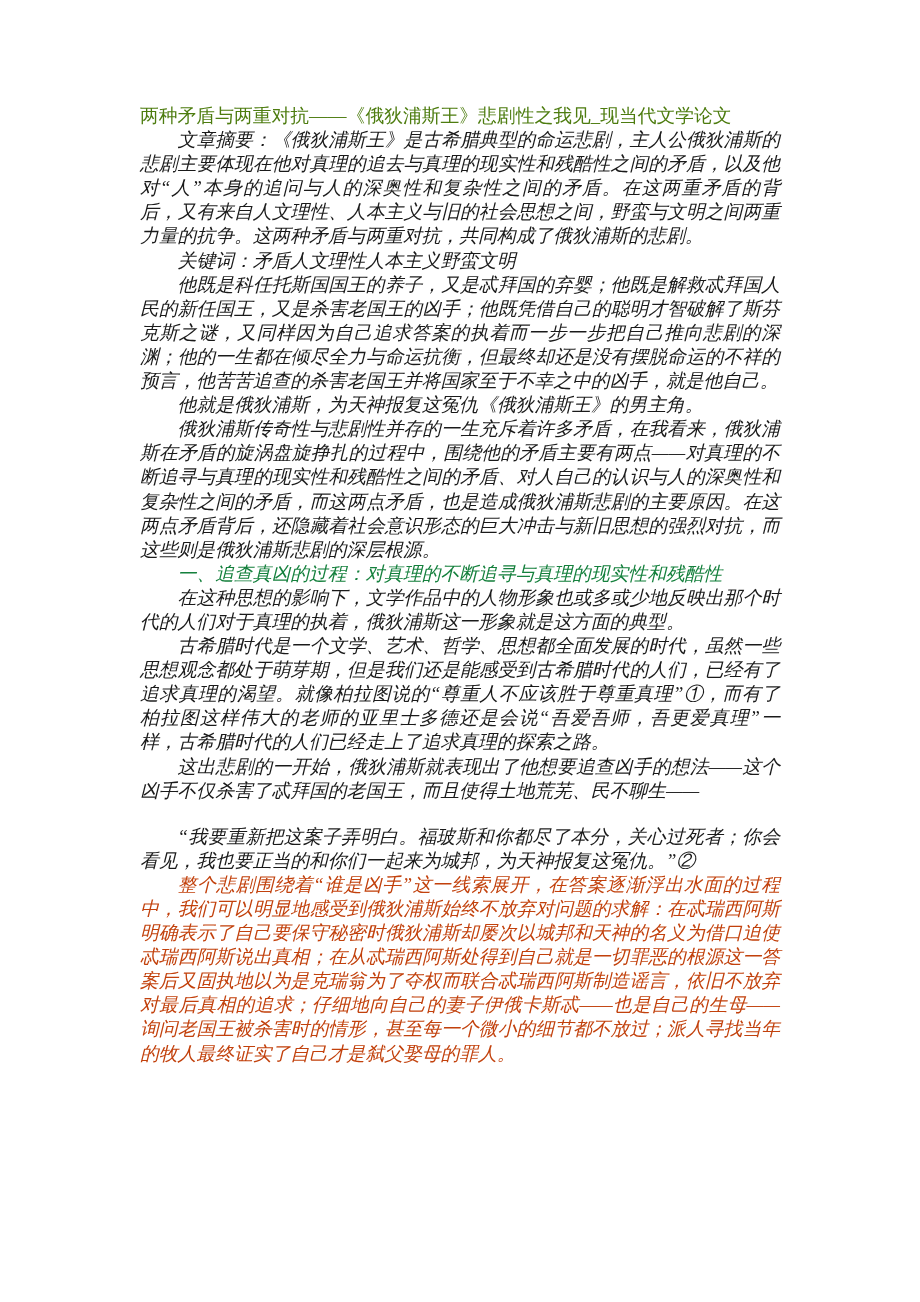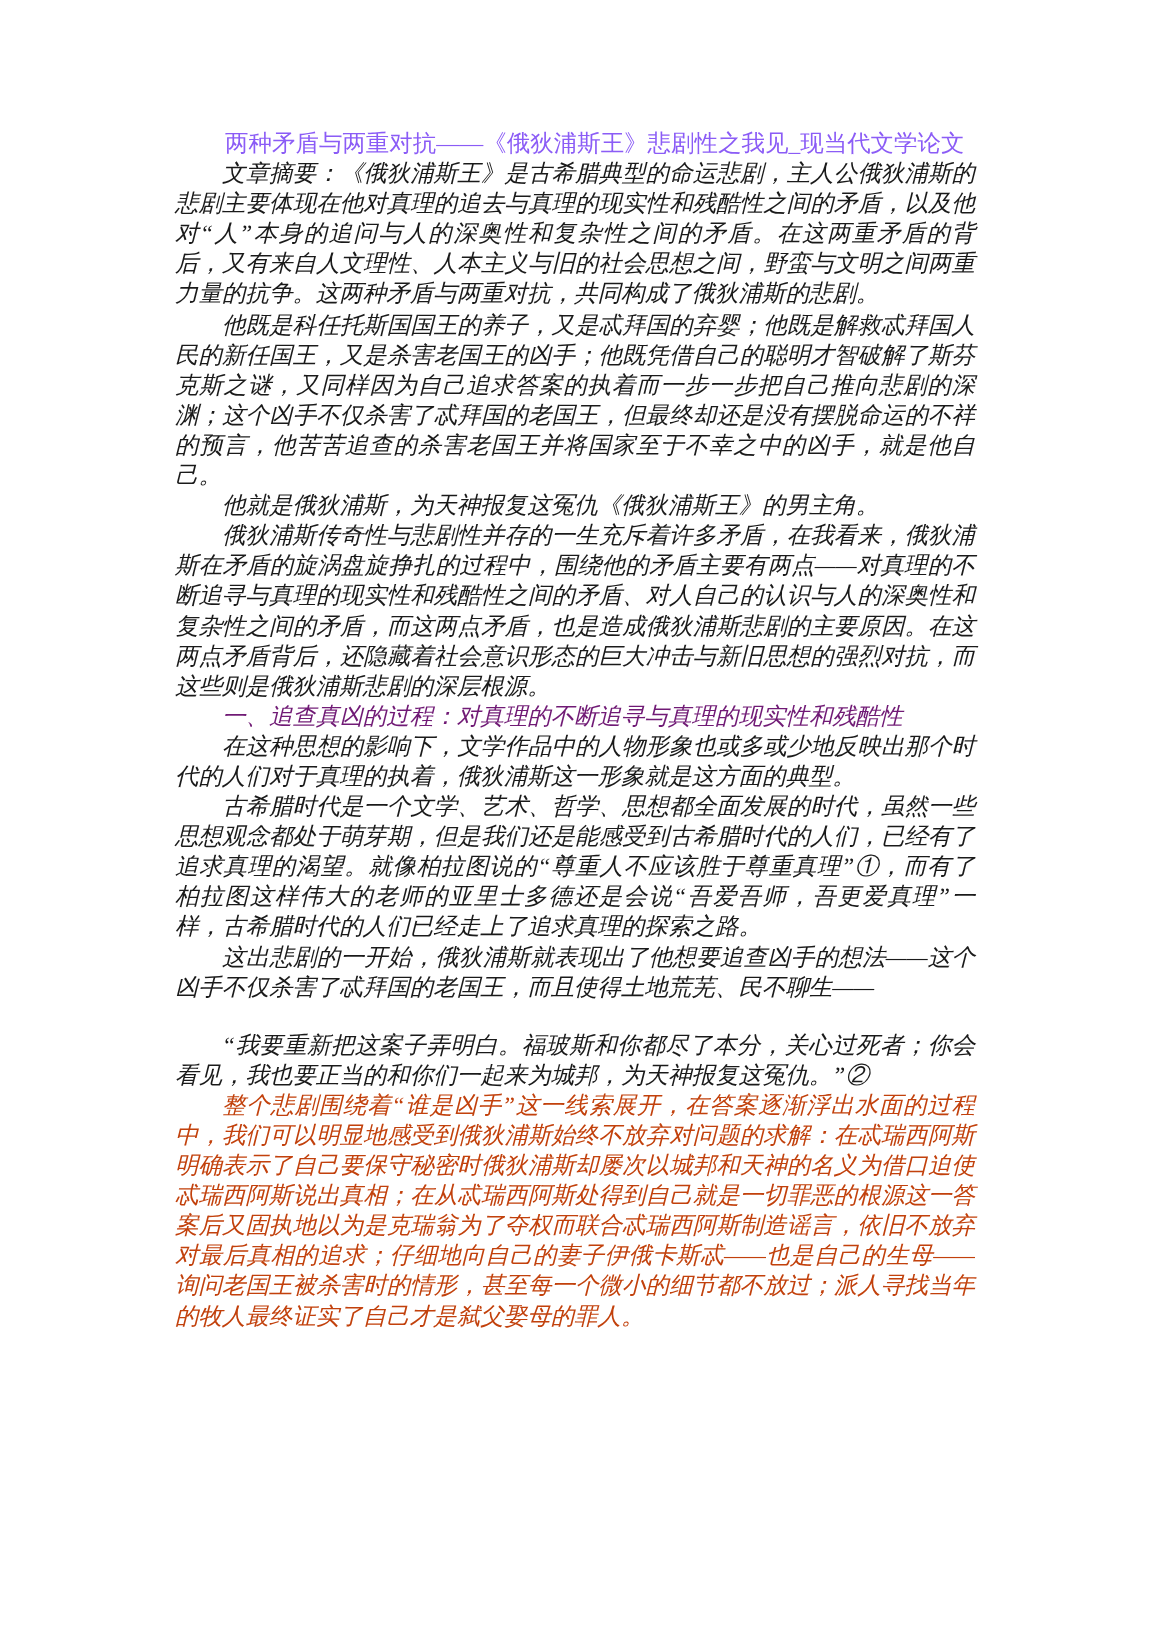--- a/index.html
+++ b/index.html
@@ -33,24 +33,25 @@
   }
   .doc-para {
     text-indent: 2em;
     font-style: italic;
   }
 </style>
 </head>
 <body style="background: rgb(255, 255, 255);">
 
 <div class="doc-page">
-  <div class="doc-title" style="color: #8b5cf6; margin-left: 40px;">两种矛盾与两重对抗——《俄狄浦斯王》悲剧性之我见_现当代文学论文</div>
+  <div class="doc-title" style="color: #4d7c0f;">两种矛盾与两重对抗——《俄狄浦斯王》悲剧性之我见_现当代文学论文</div>
   <p class="doc-para" style="color: rgb(26, 26, 26);">文章摘要：《俄狄浦斯王》是古希腊典型的命运悲剧，主人公俄狄浦斯的悲剧主要体现在他对真理的追去与真理的现实性和残酷性之间的矛盾，以及他对“人”本身的追问与人的深奥性和复杂性之间的矛盾。在这两重矛盾的背后，又有来自人文理性、人本主义与旧的社会思想之间，野蛮与文明之间两重力量的抗争。这两种矛盾与两重对抗，共同构成了俄狄浦斯的悲剧。</p>
-  <p class="doc-para" style="color: rgb(26, 26, 26);">他既是科任托斯国国王的养子，又是忒拜国的弃婴；他既是解救忒拜国人民的新任国王，又是杀害老国王的凶手；他既凭借自己的聪明才智破解了斯芬克斯之谜，又同样因为自己追求答案的执着而一步一步把自己推向悲剧的深渊；这个凶手不仅杀害了忒拜国的老国王，但最终却还是没有摆脱命运的不祥的预言，他苦苦追查的杀害老国王并将国家至于不幸之中的凶手，就是他自己。</p>
+  <p class="doc-para" style="color: rgb(26, 26, 26);">关键词：矛盾人文理性人本主义野蛮文明</p>
+  <p class="doc-para" style="color: rgb(26, 26, 26);">他既是科任托斯国国王的养子，又是忒拜国的弃婴；他既是解救忒拜国人民的新任国王，又是杀害老国王的凶手；他既凭借自己的聪明才智破解了斯芬克斯之谜，又同样因为自己追求答案的执着而一步一步把自己推向悲剧的深渊；他的一生都在倾尽全力与命运抗衡，但最终却还是没有摆脱命运的不祥的预言，他苦苦追查的杀害老国王并将国家至于不幸之中的凶手，就是他自己。</p>
   <p class="doc-para" style="color: rgb(26, 26, 26);">他就是俄狄浦斯，为天神报复这冤仇《俄狄浦斯王》的男主角。</p>
   <p class="doc-para" style="color: rgb(26, 26, 26);">俄狄浦斯传奇性与悲剧性并存的一生充斥着许多矛盾，在我看来，俄狄浦斯在矛盾的旋涡盘旋挣扎的过程中，围绕他的矛盾主要有两点——对真理的不断追寻与真理的现实性和残酷性之间的矛盾、对人自己的认识与人的深奥性和复杂性之间的矛盾，而这两点矛盾，也是造成俄狄浦斯悲剧的主要原因。在这两点矛盾背后，还隐藏着社会意识形态的巨大冲击与新旧思想的强烈对抗，而这些则是俄狄浦斯悲剧的深层根源。</p>
-  <p class="doc-para" style="color: #701a75;">一、追查真凶的过程：对真理的不断追寻与真理的现实性和残酷性</p>
+  <p class="doc-para" style="color: #15803d;">一、追查真凶的过程：对真理的不断追寻与真理的现实性和残酷性</p>
   <p class="doc-para" style="color: rgb(26, 26, 26);">在这种思想的影响下，文学作品中的人物形象也或多或少地反映出那个时代的人们对于真理的执着，俄狄浦斯这一形象就是这方面的典型。</p>
   <p class="doc-para" style="color: rgb(26, 26, 26);">古希腊时代是一个文学、艺术、哲学、思想都全面发展的时代，虽然一些思想观念都处于萌芽期，但是我们还是能感受到古希腊时代的人们，已经有了追求真理的渴望。就像柏拉图说的“尊重人不应该胜于尊重真理”①，而有了柏拉图这样伟大的老师的亚里士多德还是会说“吾爱吾师，吾更爱真理”一样，古希腊时代的人们已经走上了追求真理的探索之路。</p>
   <p class="doc-para" style="color: rgb(26, 26, 26);">这出悲剧的一开始，俄狄浦斯就表现出了他想要追查凶手的想法——这个凶手不仅杀害了忒拜国的老国王，而且使得土地荒芜、民不聊生——</p>
   <p class="doc-para" style="color: rgb(26, 26, 26); margin-top: 22px;">“我要重新把这案子弄明白。福玻斯和你都尽了本分，关心过死者；你会看见，我也要正当的和你们一起来为城邦，为天神报复这冤仇。”②</p>
   <p class="doc-para" style="color: #c2410c;">整个悲剧围绕着“谁是凶手”这一线索展开，在答案逐渐浮出水面的过程中，我们可以明显地感受到俄狄浦斯始终不放弃对问题的求解：在忒瑞西阿斯明确表示了自己要保守秘密时俄狄浦斯却屡次以城邦和天神的名义为借口迫使忒瑞西阿斯说出真相；在从忒瑞西阿斯处得到自己就是一切罪恶的根源这一答案后又固执地以为是克瑞翁为了夺权而联合忒瑞西阿斯制造谣言，依旧不放弃对最后真相的追求；仔细地向自己的妻子伊俄卡斯忒——也是自己的生母——询问老国王被杀害时的情形，甚至每一个微小的细节都不放过；派人寻找当年的牧人最终证实了自己才是弑父娶母的罪人。</p>
 </div>
 
 </body></html>

